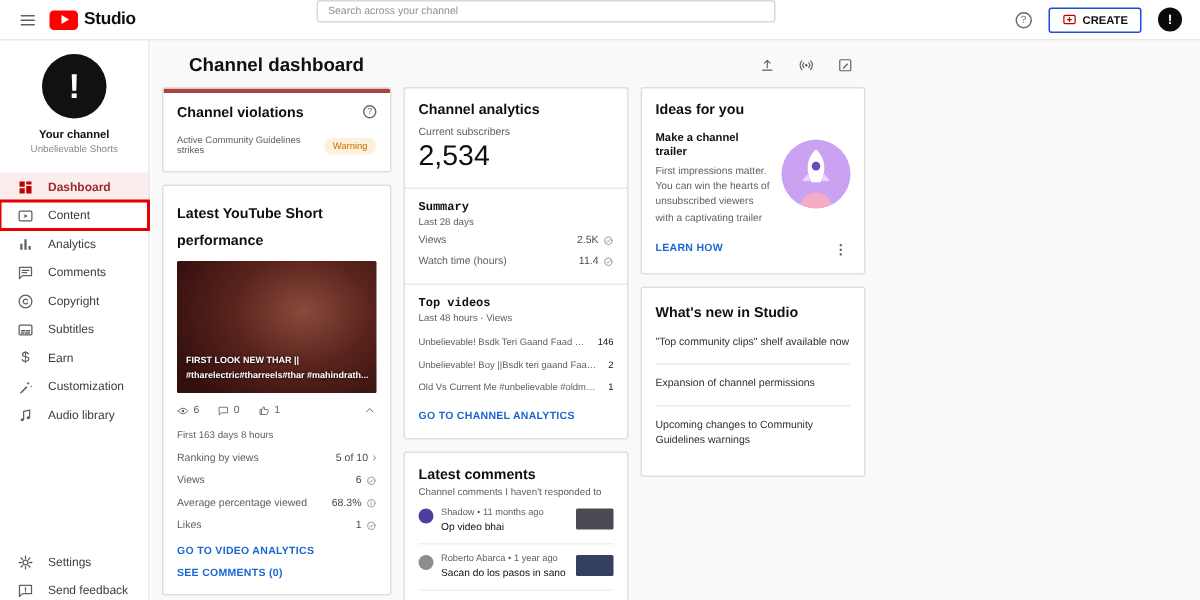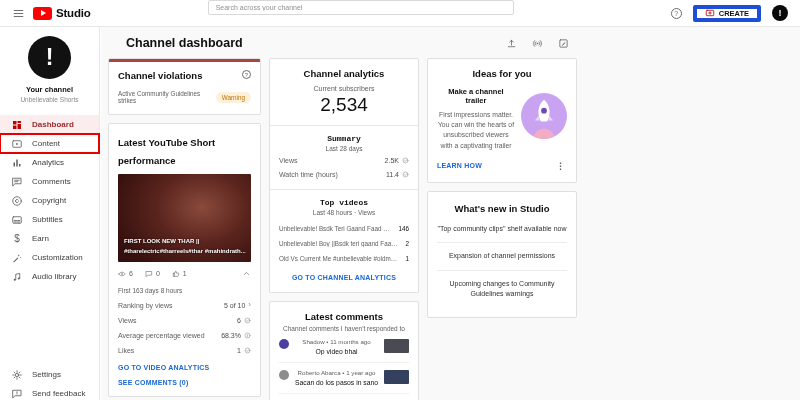--- a/index.html
+++ b/index.html
@@ -17,21 +17,21 @@
   .yt-logo:before { content:""; position:absolute; left:7.5px; top:3.5px; border-left:5px solid #fff;
                     border-top:3px solid transparent; border-bottom:3px solid transparent; }
   .brand { font-size:11.5px; font-weight:700; letter-spacing:-0.2px; }
   .tb-center { flex:1; display:flex; justify-content:center; }
   .search-input { width:306px; height:15px; border:1px solid #d9d9d9; border-radius:2px;
                   font-size:7px; color:#333; padding:0 7px; font-family:"Liberation Sans",sans-serif; margin-right:40px; }
   .search-input::placeholder { color:#909090; }
   .tb-right { display:flex; align-items:center; gap:11px; }
   .help-circle { width:11px; height:11px; border:1px solid #6b6b6b; border-radius:50%;
                  font-size:7px; color:#6b6b6b; display:flex; align-items:center; justify-content:center; cursor:pointer; }
-  .create-btn { height:17px; border:4px solid #1d4ed8; border-radius:2px; background:#fff;
+  .create-btn { height:17px; border:1px solid #1d4ed8; border-radius:2px; background:#fff;
                 display:flex; align-items:center; gap:4px; padding:0 8px; font-size:7.5px;
                 font-weight:700; color:#0f0f0f; cursor:pointer; font-family:"Liberation Sans",sans-serif; }
   .avatar-sm { width:16px; height:16px; border-radius:50%; background:#0a0a0a; color:#fff;
                font-size:9px; font-weight:700; display:flex; align-items:center; justify-content:center; cursor:pointer; }
 
   
   .sidebar { position:absolute; top:27px; left:0; width:100px; bottom:0; background:#fff;
              border-right:1px solid #e8e8e8; z-index:10; }
   .channel-block { padding:9px 0 8px; text-align:center; }
   .avatar-lg { width:43px; height:43px; border-radius:50%; background:#111; color:#fff;
@@ -84,21 +84,21 @@
   .metric-row { display:flex; align-items:center; justify-content:space-between;
                 padding:4px 9px; font-size:7px; color:#606060; }
   .metric-val { display:flex; align-items:center; gap:3px; color:#4a4a4a; }
   .metric-val svg { width:7px; height:7px; }
   .chev-r { color:#909090; font-size:8px; line-height:1; }
   .link { display:block; font-size:7px; font-weight:700; color:#1967d2; letter-spacing:.2px;
           padding:6px 9px 2px; cursor:pointer; text-decoration:none; }
   .link.last { padding-bottom:10px; }
 
   
-  .an-pad { padding:9px;text-align:center; }
+  .an-pad { padding:9px; }
   .sub-label { font-size:7px; color:#606060; margin-top:6px; }
   .sub-count { font-size:19px; font-weight:400; color:#0f0f0f; margin:2px 0 9px; }
   .section-h { font-size:8px; font-weight:700; margin-top:8px;font-family:Liberation Mono, monospace; }
   .section-sub { font-size:6.5px; color:#606060; margin-top:2px; }
   .sum-row { display:flex; align-items:center; justify-content:space-between;
              font-size:7px; color:#606060; padding:5px 0 2px; }
   .sum-val { display:flex; align-items:center; gap:3px; color:#4a4a4a; }
   .sum-val svg { width:7px; height:7px; }
   .tv-row { display:flex; align-items:center; gap:6px; padding:4px 0; cursor:pointer; }
   .tv-title { flex:1; font-size:6.3px; color:#606060; white-space:nowrap; overflow:hidden; text-overflow:ellipsis; }

